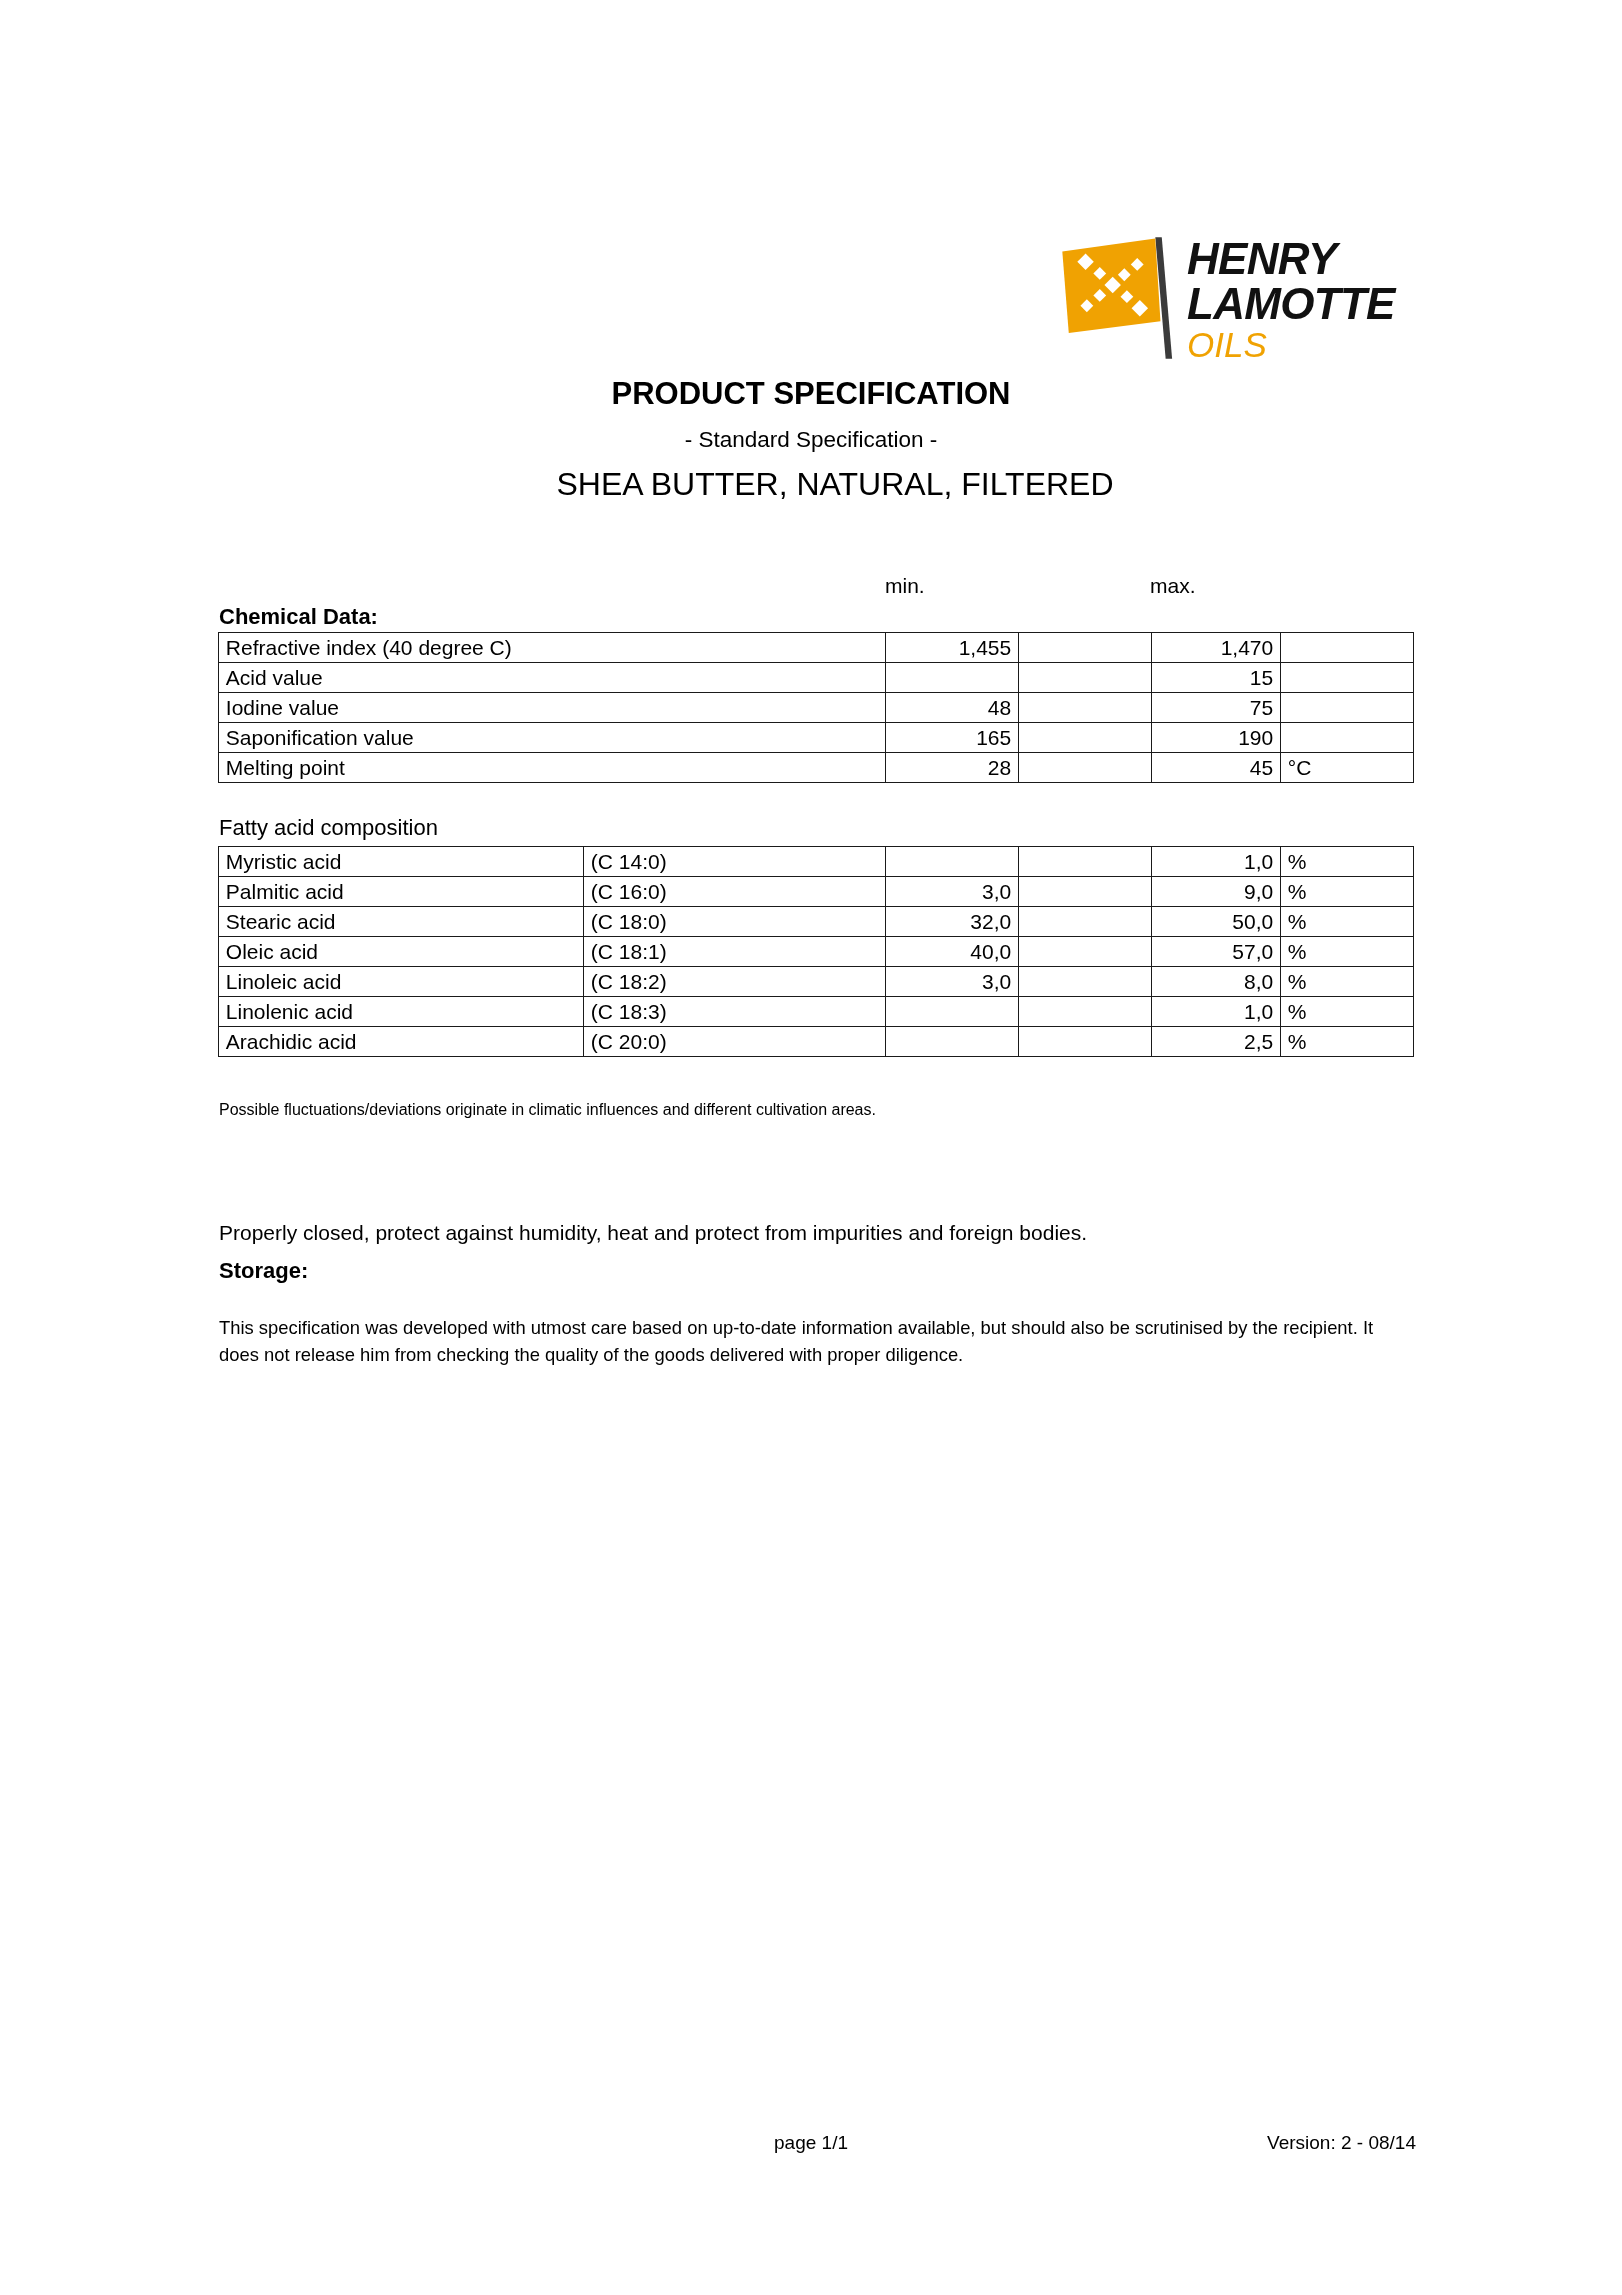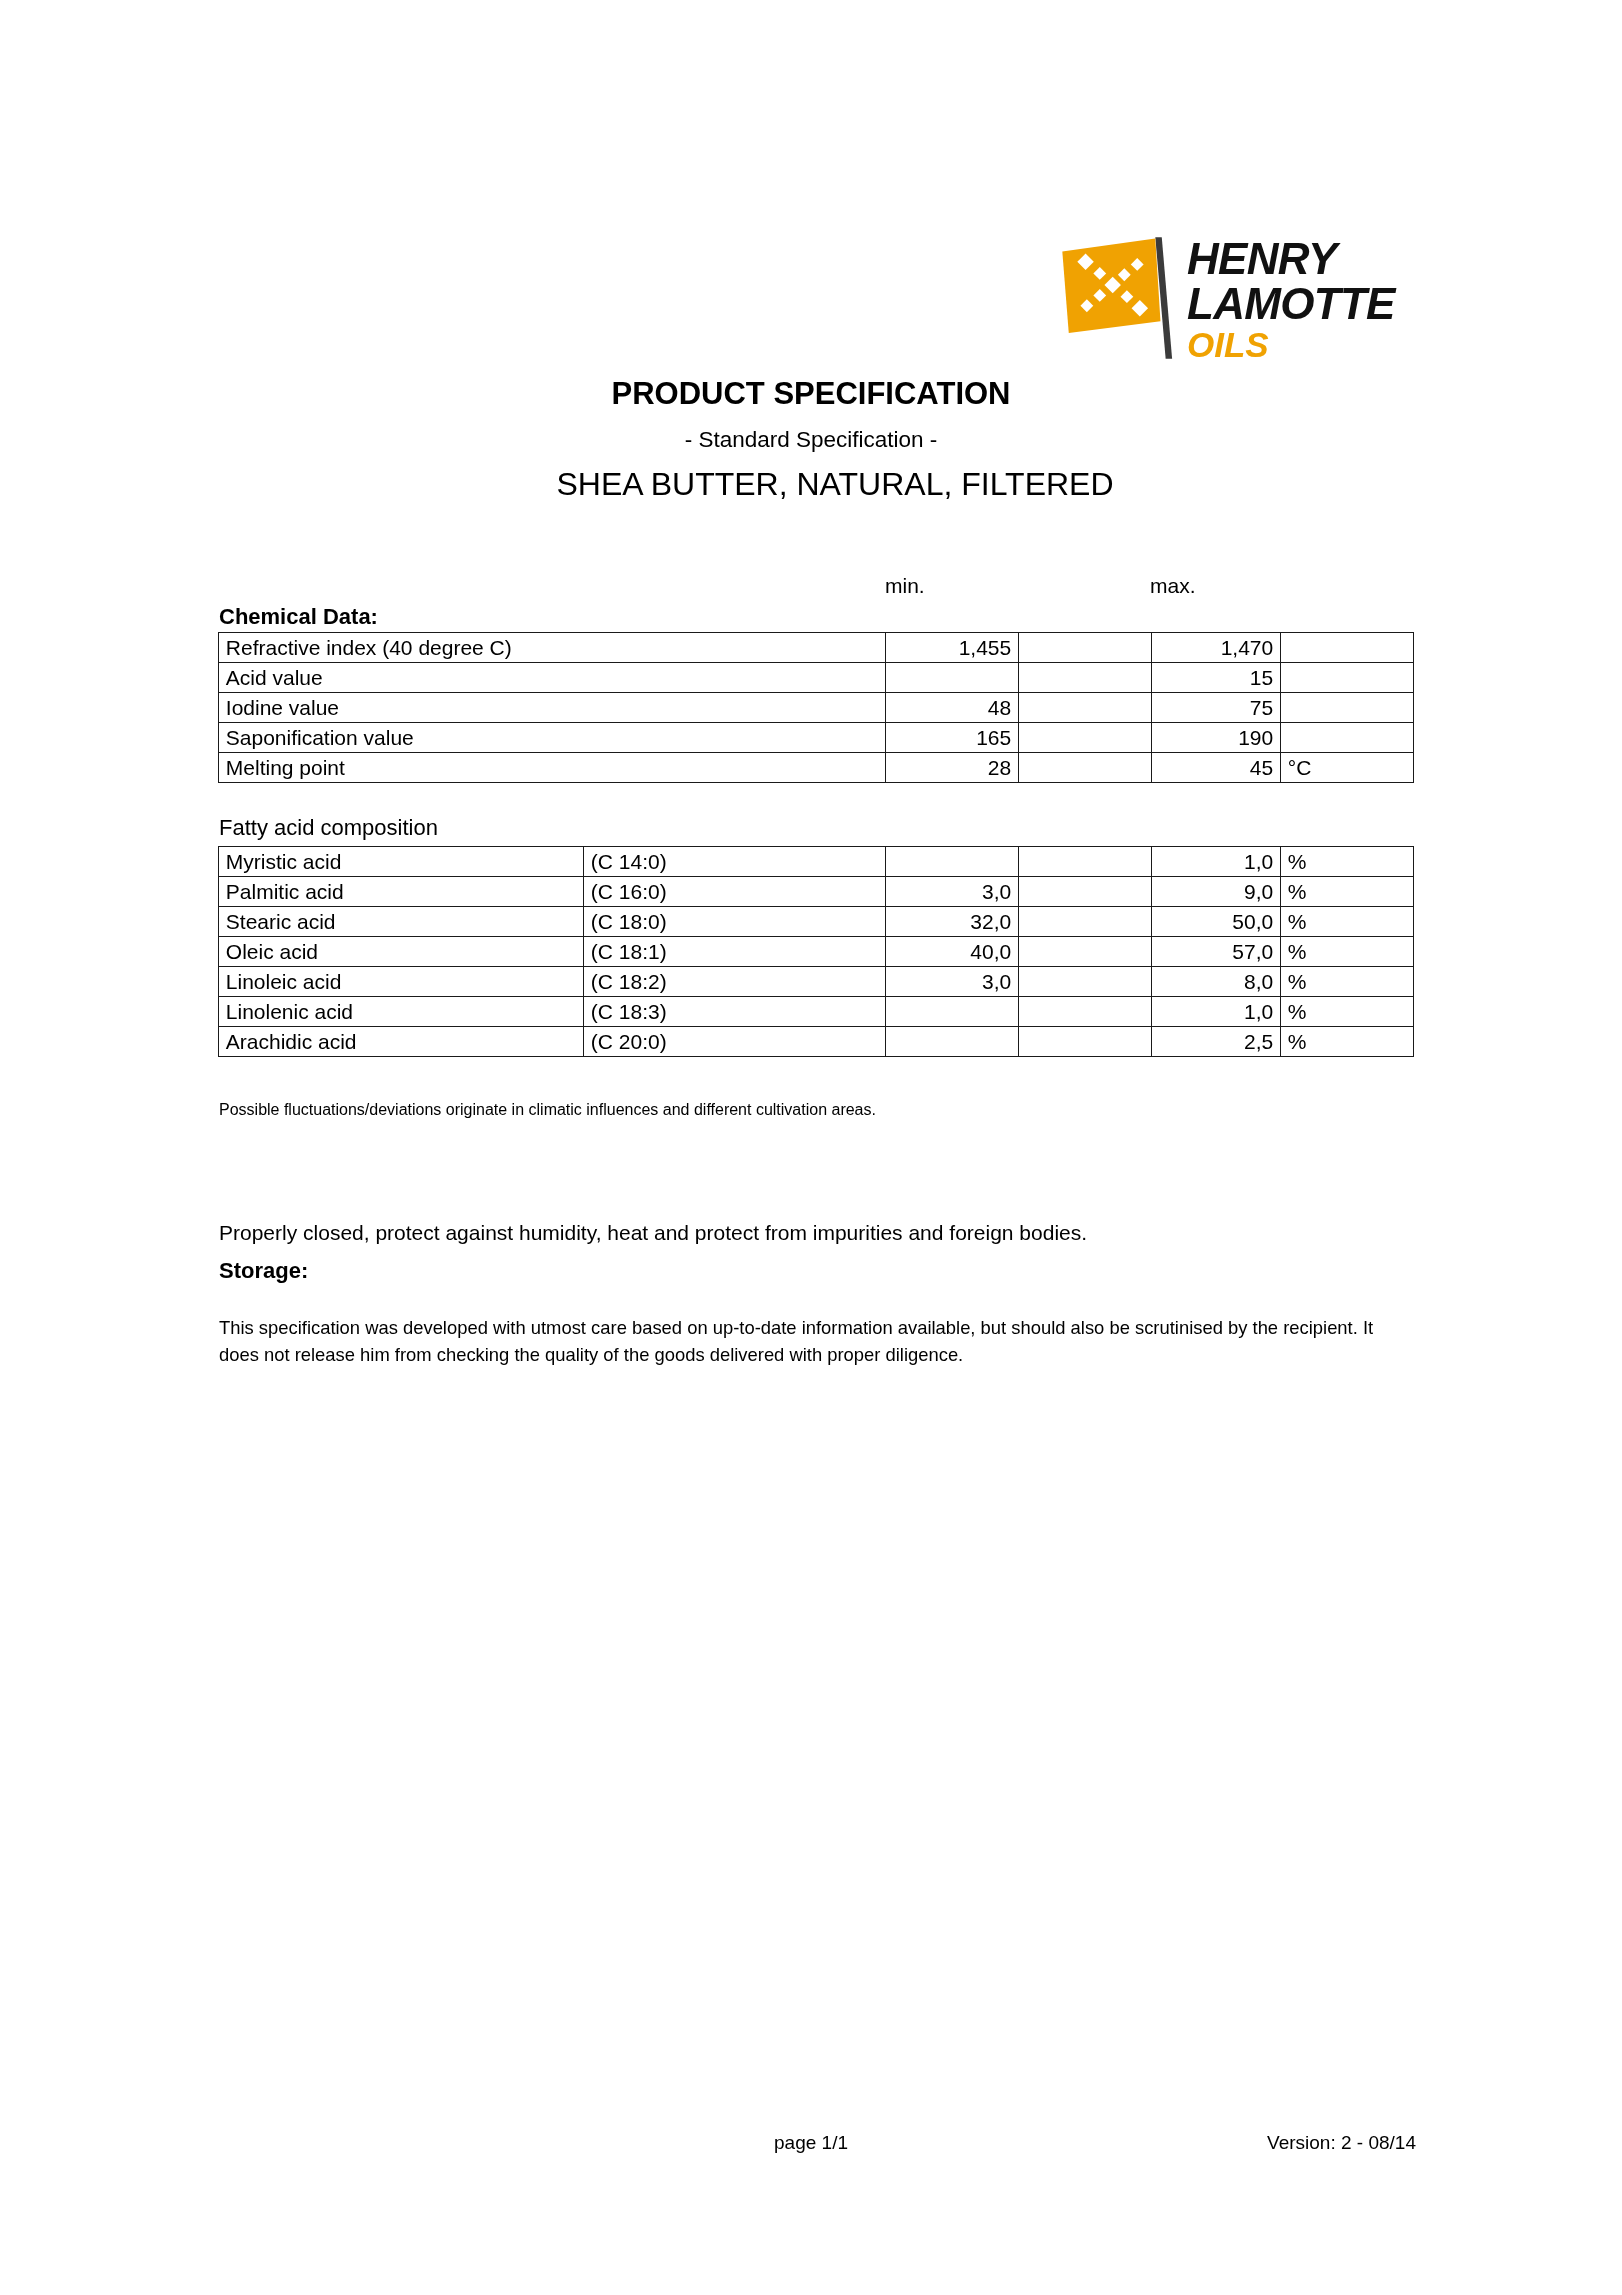--- a/index.html
+++ b/index.html
@@ -40,21 +40,21 @@
   .logo-line {
     font-style: italic;
     font-weight: bold;
     font-size: 44px;
     line-height: 45px;
     letter-spacing: -0.7px;
     color: #111111;
   }
   .logo-sub {
     font-style: italic;
-    font-weight: bold;
+    font-weight: normal;
     font-size: 35px;
     line-height: 38px;
     letter-spacing: 0px;
     color: var(--accent, #F0A202);
   }
 
   
   .center-line { position: absolute; left: 0; width: 1622px; text-align: center; }
   .doc-title    { top: 376px;  font-size: 31px; font-weight: bold; }
   .doc-subtitle { top: 427px;  font-size: 22.5px; }

